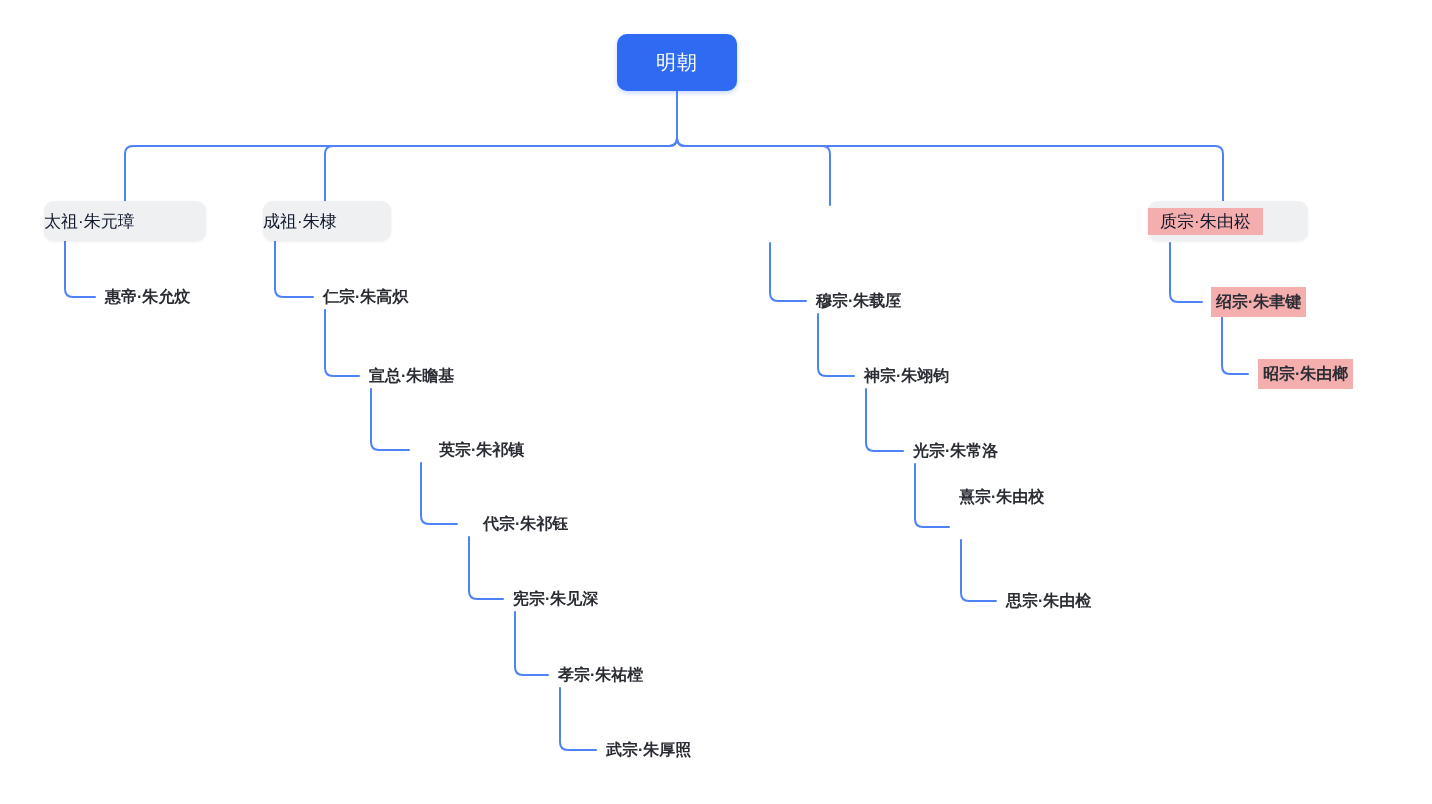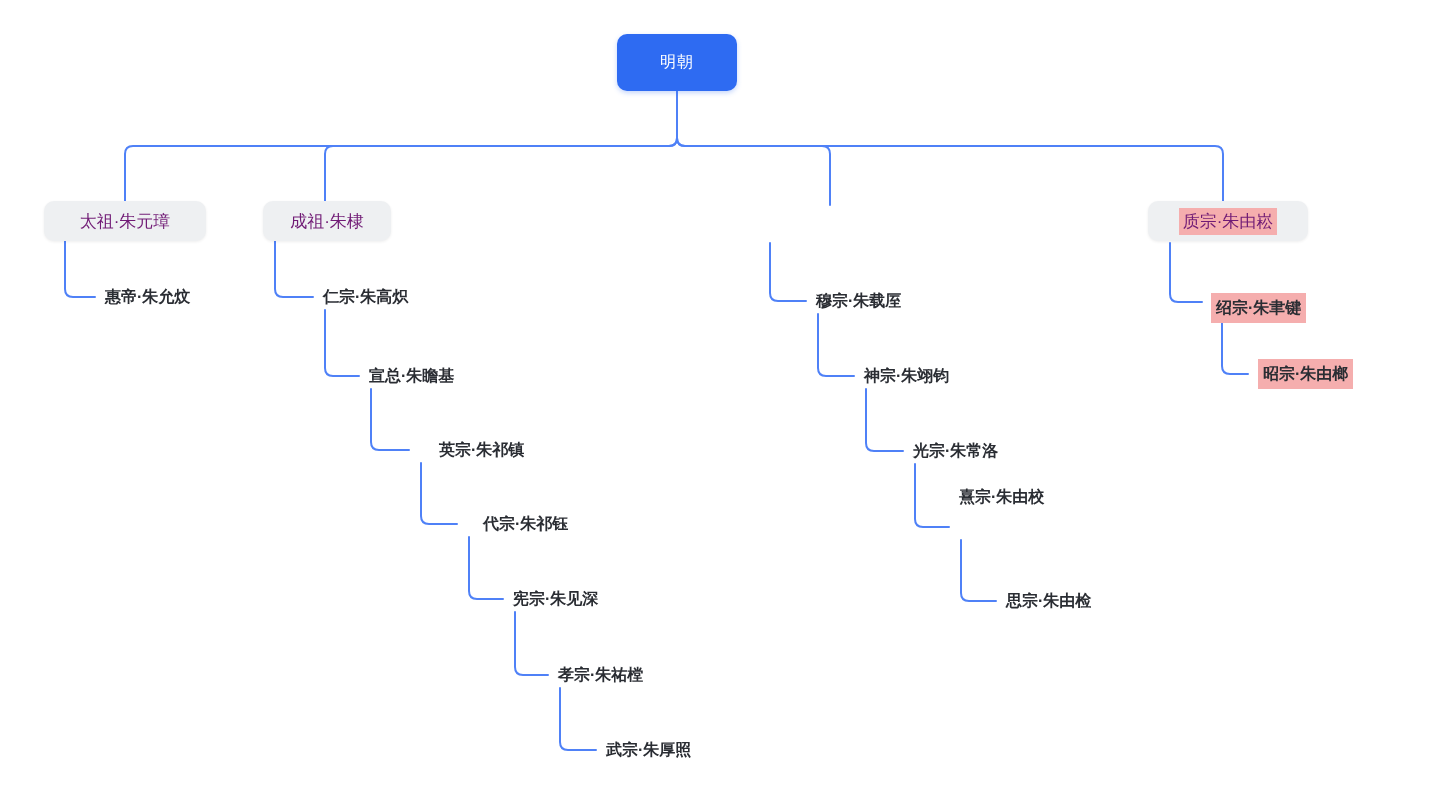--- a/index.html
+++ b/index.html
@@ -8,39 +8,39 @@
     background:#ffffff;
     font-family:"Liberation Sans","DejaVu Sans",sans-serif;
   }
   #canvas{position:absolute;left:0;top:0;width:1432px;height:804px;}
   svg.edges{position:absolute;left:0;top:0;pointer-events:none;}
   .edge{fill:none;stroke:#4f81f7;stroke-width:2;stroke-linecap:round;}
   .root-node{
     position:absolute;left:617px;top:34px;width:120px;height:57px;
     background:#2e6bf2;border-radius:10px;color:#ffffff;
     display:flex;align-items:center;justify-content:center;
-    font-size:16px;letter-spacing:1px;
+    font-size:20px;letter-spacing:1px;
     box-shadow:0 2px 5px rgba(46,107,242,.28);
   }
   .gnode{
     position:absolute;height:40px;background:#eef0f2;border-radius:10px;
-    display:flex;align-items:center;justify-content:center;
-    font-size:17px;color:#701a75;
+    display:flex;align-items:center;
+    font-size:17px;color:#0f172a;
     box-shadow:0 1px 3px rgba(0,0,0,.07);
   }
   .tchild{
     position:absolute;height:28px;line-height:28px;
     font-size:16px;color:#2a2d33;white-space:nowrap;font-weight:bold;
   }
   .hl{
     background:#f5aeae;
     padding:3px 5px;line-height:24px;height:auto;
   }
   .hl-inline{
-    background:#f5aeae;padding:2px 4px;
+    background:#f5aeae;padding:2px 12px;
   }
 </style>
 </head>
 <body>
 
 <div id="canvas">
 
   <svg class="edges" width="1432" height="804" aria-hidden="true">
 
     <path class="edge" d="M677,90 V138 Q677,146 669,146 H133 Q125,146 125,154 V205"></path>
@@ -91,16 +91,16 @@
   <div class="tchild" style="left:513px;top:585px;">宪宗·朱见深</div>
   <div class="tchild" style="left:558px;top:661px;">孝宗·朱祐樘</div>
   <div class="tchild" style="left:606px;top:736px;">武宗·朱厚照</div>
 
   <div class="tchild" style="left:816px;top:287px;">穆宗·朱载厔</div>
   <div class="tchild" style="left:864px;top:362px;">神宗·朱翊钧</div>
   <div class="tchild" style="left:913px;top:437px;">光宗·朱常洛</div>
   <div class="tchild" style="left:959px;top:483px;">熹宗·朱由校</div>
   <div class="tchild" style="left:1006px;top:587px;">思宗·朱由检</div>
 
-  <div class="tchild hl" style="left:1211px;top:293px;">绍宗·朱聿键</div>
+  <div class="tchild hl" style="left:1211px;top:287px;">绍宗·朱聿键</div>
   <div class="tchild hl" style="left:1258px;top:359px;">昭宗·朱由榔</div>
 
 </div>
 
 </body></html>

